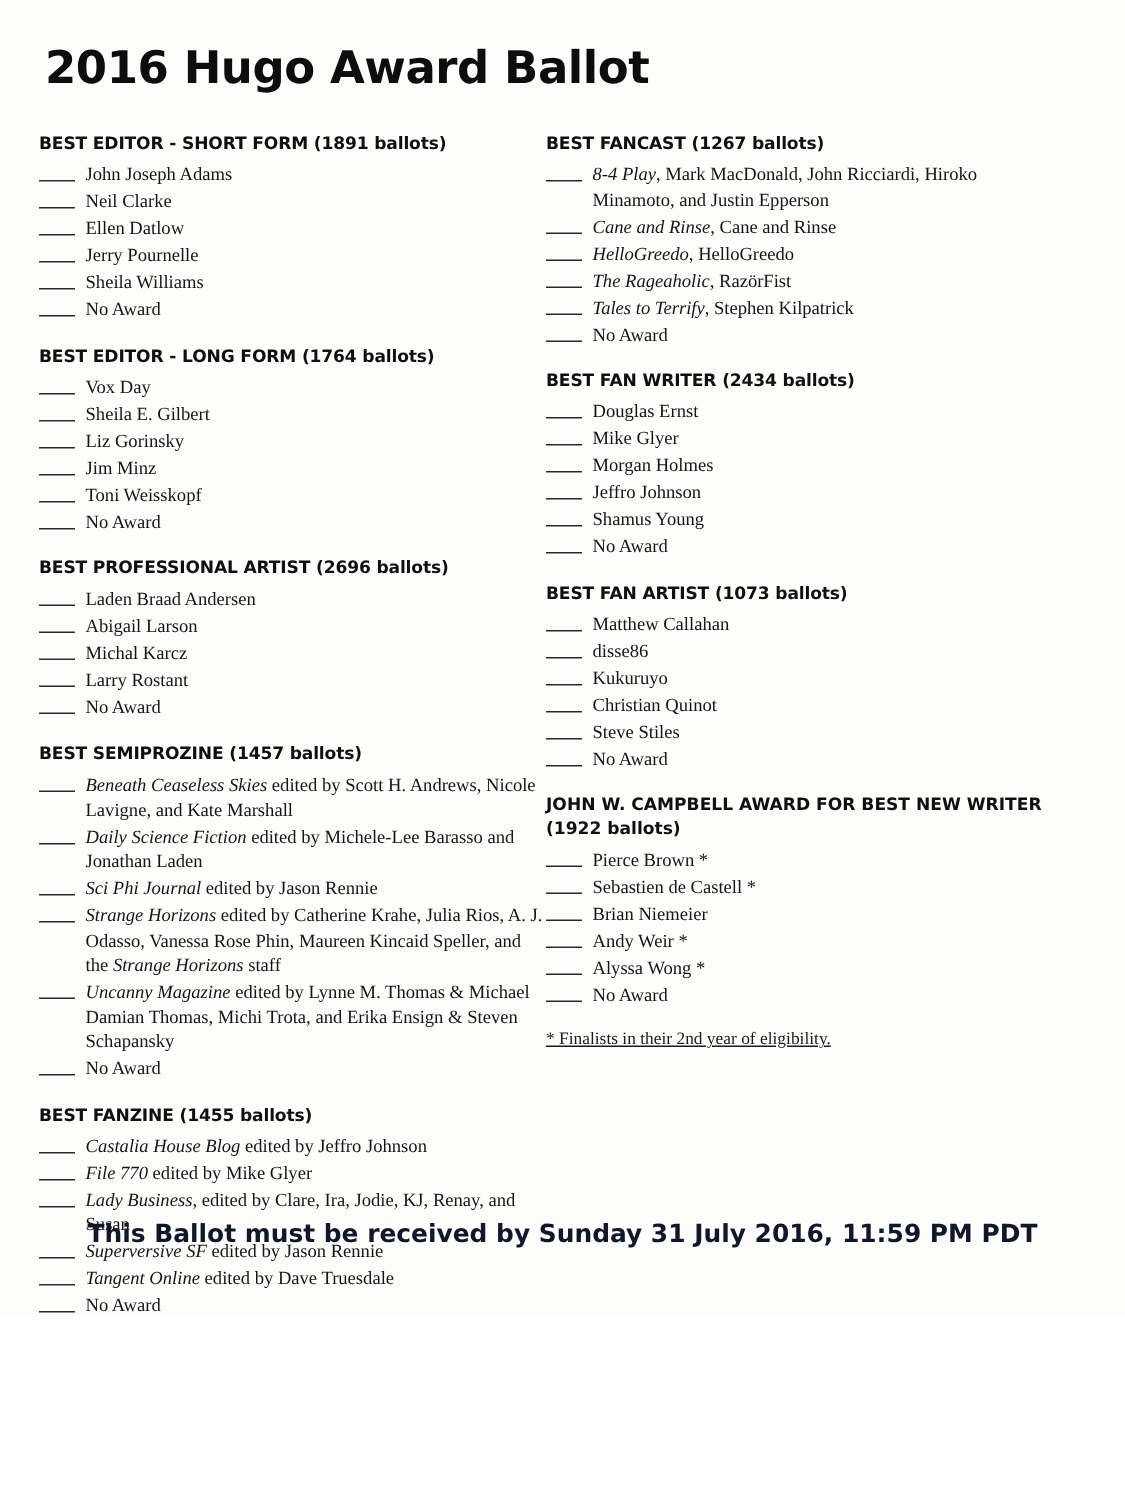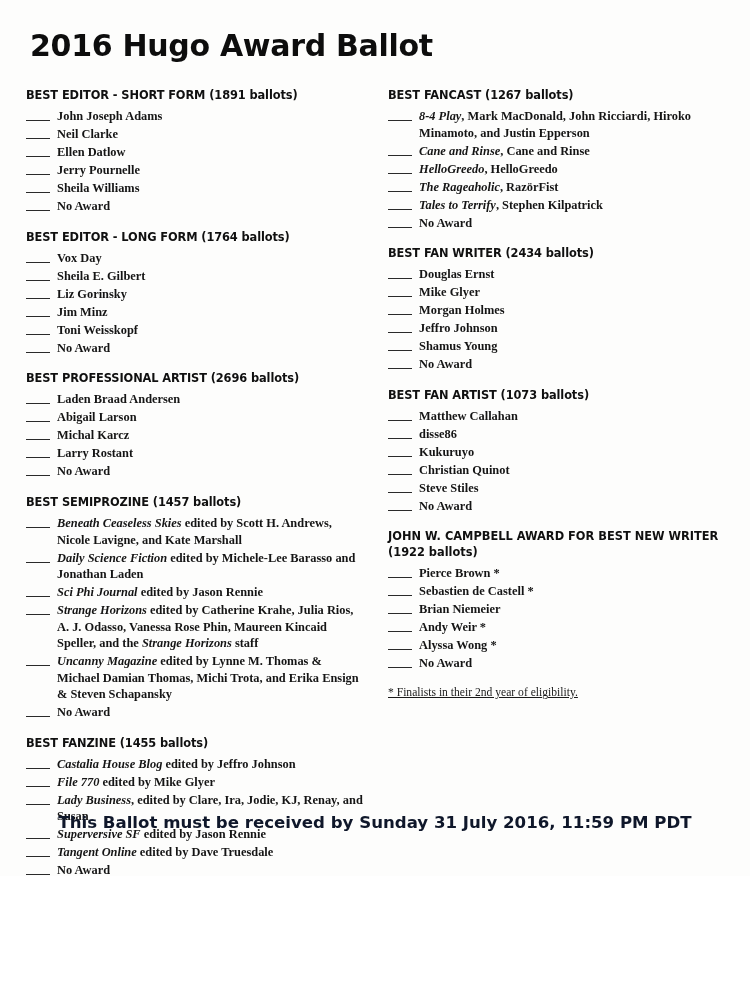--- a/index.html
+++ b/index.html
@@ -31,21 +31,20 @@
     font-size: 30px;
     letter-spacing: -0.3px;
     color: #0d0d0d;
   }
   .columns {
     position: absolute;
     left: 26px;
     top: 88px;
     width: 700px;
     display: flex;
-    gap: 24px;
   }
   .col {
     width: 338px;
   }
   .cat {
     margin-bottom: 15px;
   }
   .cat-head {
     font-family: "DejaVu Sans", sans-serif;
     font-weight: bold;
@@ -67,21 +66,20 @@
     flex: 0 0 auto;
     width: 24px;
     border-bottom: 1px solid #2a2a2a;
     margin-right: 7px;
     position: relative;
     top: 12px;
   }
   .etext {
     flex: 1 1 auto;
     text-indent: 0;
-    font-weight: bold;
   }
   .etext em {
     font-style: italic;
   }
   .footnote {
     font-size: 11.6px;
     margin-top: 10px;
     color: #1a1a1a;
     text-decoration: underline;
   }

